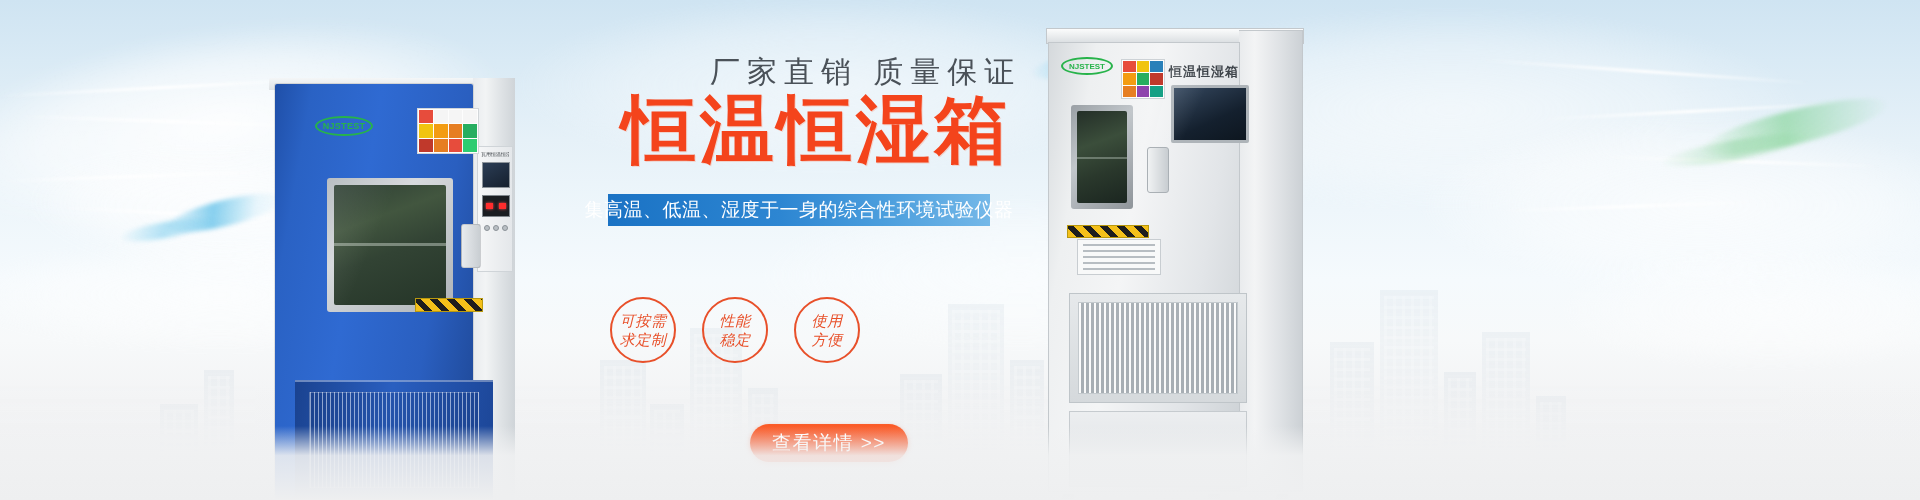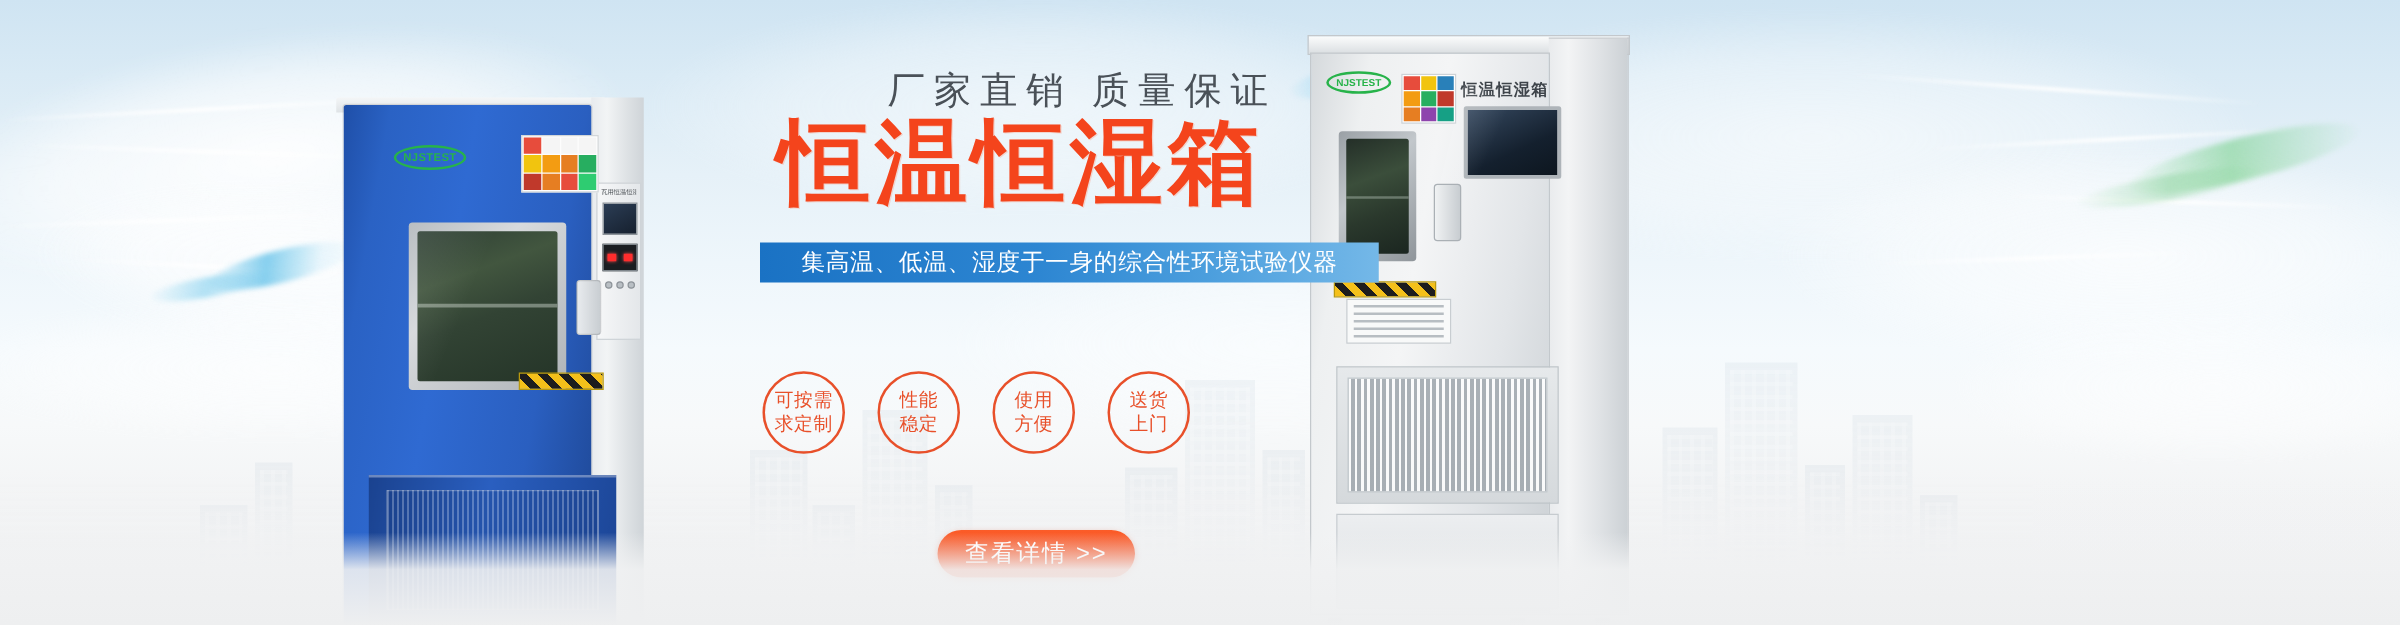--- a/index.html
+++ b/index.html
@@ -341,21 +341,21 @@
     font-weight:bold;
     color:#f4441c;
     letter-spacing:4px;
     white-space:nowrap;
     line-height:84px;
     text-shadow:1px 1px 0 rgba(255,120,80,.25);
   }
 
   .subbar {
     position:absolute; left:16px; top:194px;
-    width:495px; height:32px;
+    width:382px; height:32px;
     background:linear-gradient(to right,#1a72c4 0%, #2d86d2 45%, #4b9edd 72%, #74b8e8 100%);
     display:flex; align-items:center; justify-content:center;
   }
   .subbar span {
     color:#ffffff;
     font-size:19px;
     letter-spacing:.5px;
     white-space:nowrap;
   }
 
@@ -370,21 +370,21 @@
     border-radius:50%;
     display:flex; flex-direction:column;
     align-items:center; justify-content:center;
     color:#e8502a;
     font-size:15px;
     line-height:19px;
     letter-spacing:.5px;
     background:transparent;
     flex:0 0 auto;
   }
-  .badge span{ display:block; white-space:nowrap; }
+  .badge span{ display:block; white-space:nowrap;font-style:italic; }
 
   .cta {
     position:absolute; left:158px; top:424px;
     width:158px; height:38px;
     background:linear-gradient(to bottom,#fb5c28,#f1451a);
     border-radius:19px;
     display:flex; align-items:center; justify-content:center;
     color:#ffffff;
     font-size:19px;
     letter-spacing:1.5px;
@@ -549,23 +549,19 @@
         <span>求定制</span>
       </div>
       <div class="badge">
         <span>性能</span>
         <span>稳定</span>
       </div>
       <div class="badge">
         <span>使用</span>
         <span>方便</span>
       </div>
-      <div class="badge">
-        <span>送货</span>
-        <span>上门</span>
-      </div>
     </div>
 
     <div class="cta">查看详情 &gt;&gt;</div>
   </div>
 
   <div class="floor"></div>
 </div>
 
 </body></html>

